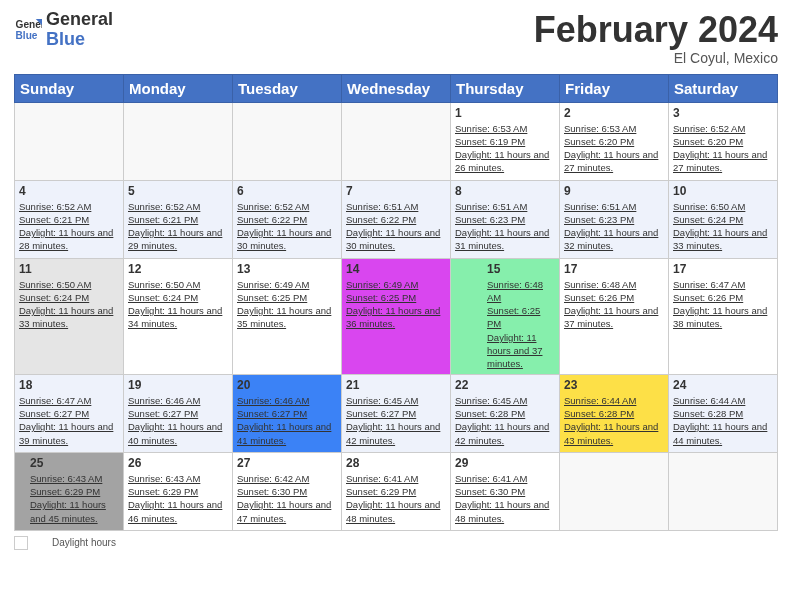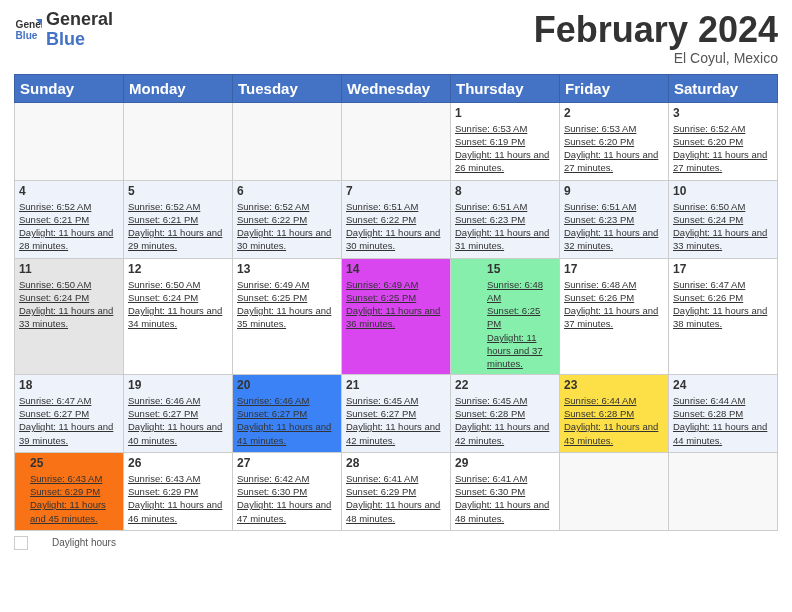--- a/index.html
+++ b/index.html
@@ -290,21 +290,21 @@
 Daylight: 11 hours and 43 minutes.</div>
           </td>
           <td style="background: rgb(238, 242, 251);">
             <span class="day-num">24</span>
             <div class="day-info" style="white-space: pre-line;">Sunrise: 6:44 AM
 Sunset: 6:28 PM
 Daylight: 11 hours and 44 minutes.</div>
           </td>
         </tr>
         <tr>
-          <td style="background: #f97316; padding-left: 15px;">
+          <td style="background: #a3a3a3; padding-left: 15px;">
             <span class="day-num">25</span>
             <div class="day-info" style="white-space: pre-line;">Sunrise: 6:43 AM
 Sunset: 6:29 PM
 Daylight: 11 hours and 45 minutes.</div>
           </td>
           <td style="background: rgb(255, 255, 255);">
             <span class="day-num">26</span>
             <div class="day-info" style="white-space: pre-line;">Sunrise: 6:43 AM
 Sunset: 6:29 PM
 Daylight: 11 hours and 46 minutes.</div>

